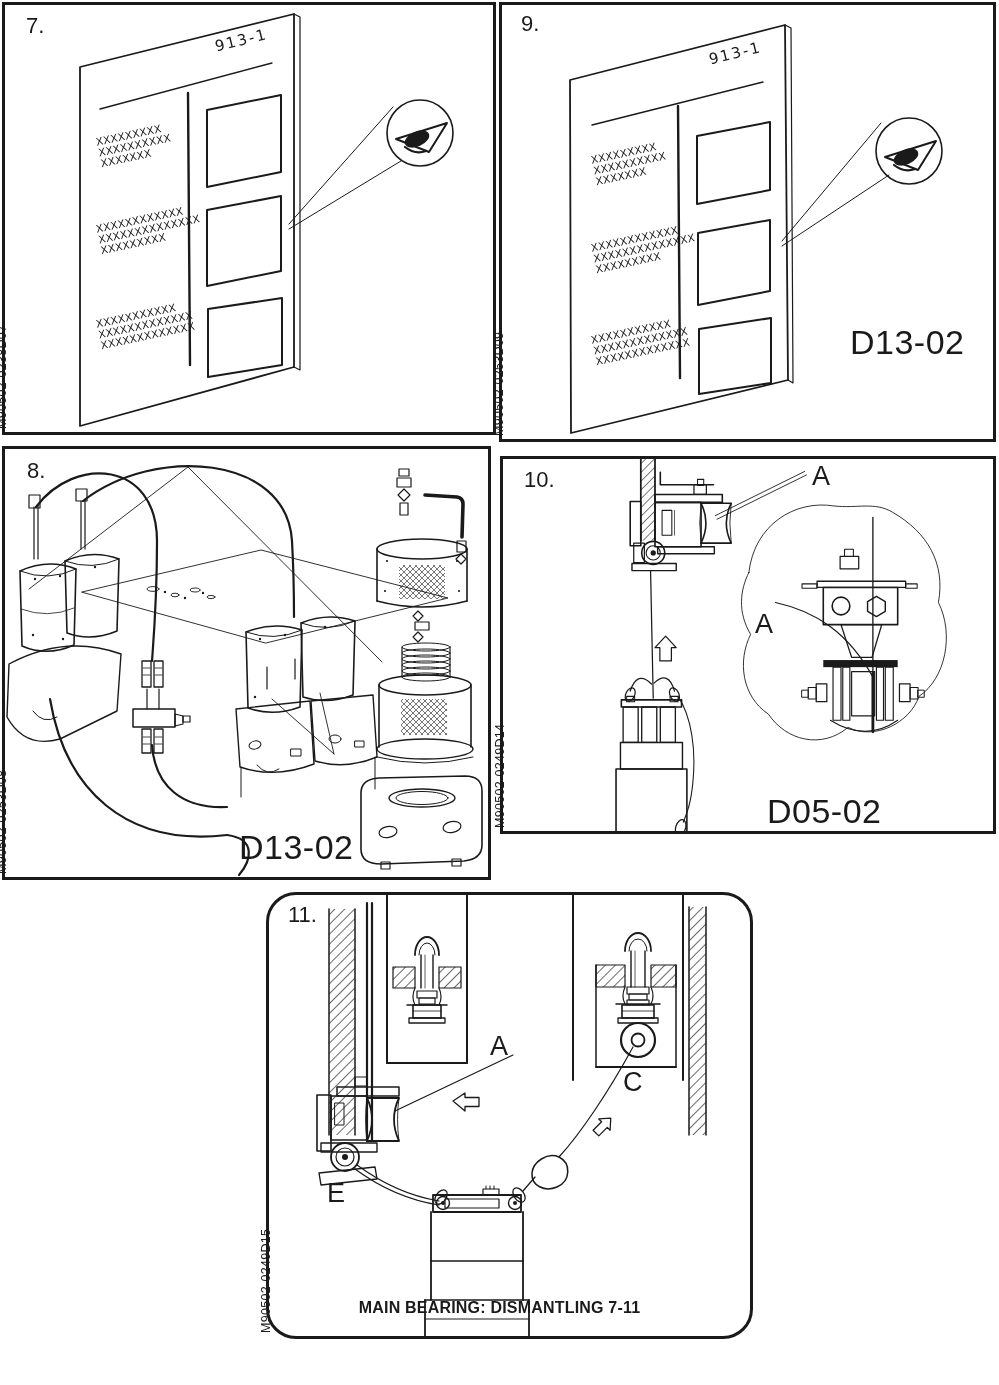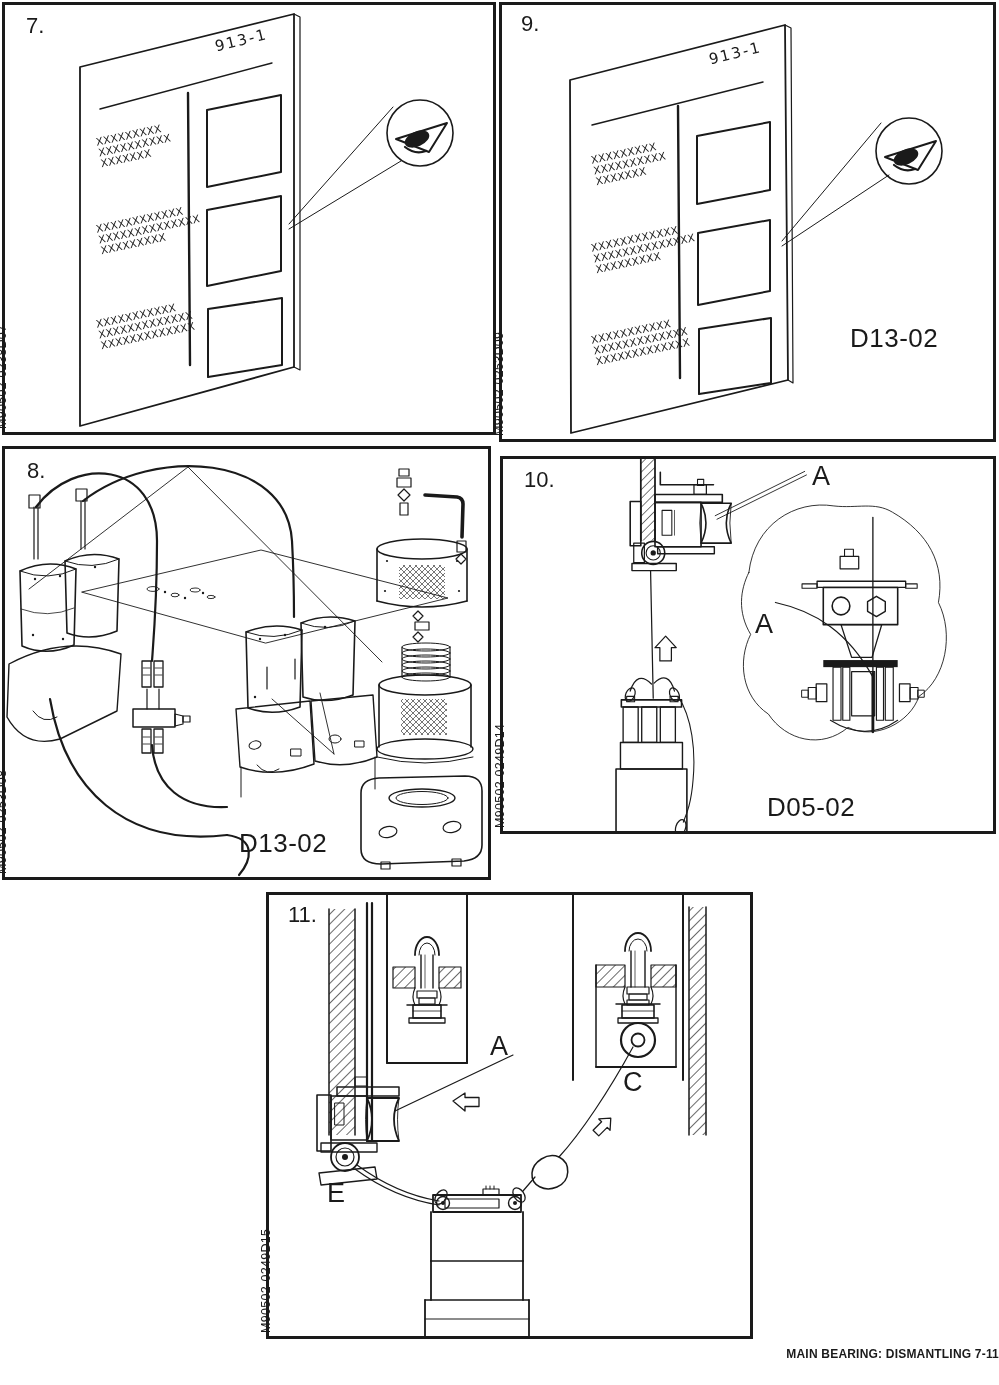--- a/index.html
+++ b/index.html
@@ -5,30 +5,30 @@
   html,body{margin:0;padding:0;background:#fff;}
   .page{position:relative;width:999px;height:1385px;background:#fff;overflow:hidden;
         font-family:"Liberation Sans",sans-serif;color:#1a1a1a;}
   .panel{position:absolute;border:3px solid #1a1a1a;background:#fff;box-sizing:border-box;}
   .art{position:absolute;left:0;top:0;width:100%;height:100%;}
   svg path,svg rect,svg circle,svg ellipse,svg line,svg polygon{
     stroke:#1a1a1a;fill:none;stroke-linecap:round;stroke-linejoin:round;}
   .pnum{position:absolute;font-size:22px;}
   .vcode{position:absolute;left:4px;bottom:3px;transform-origin:0 100%;
          transform:rotate(-90deg);font-size:12.5px;letter-spacing:.3px;white-space:nowrap;}
-  .figref{position:absolute;font-size:26px;letter-spacing:.5px;}
+  .figref{position:absolute;font-size:34px;letter-spacing:.5px;}
   .cletter{position:absolute;font-size:27px;}
   .xblock{position:absolute;font-family:"DejaVu Sans",sans-serif;font-size:10.5px;
           line-height:11px;letter-spacing:.2px;transform:rotate(-12deg);
           transform-origin:0 0;white-space:nowrap;}
   .xblock span{display:block;}
   .plateno{position:absolute;font-family:"DejaVu Sans",sans-serif;font-size:15px;
            letter-spacing:2px;transform:rotate(-14deg);transform-origin:0 0;}
-  .caption{position:absolute;left:0;top:1347px;width:100%;text-align:right;
-           font-size:12px;font-weight:bold;letter-spacing:.2px;}
+  .caption{position:absolute;left:0;top:1299px;width:100%;text-align:center;
+           font-size:16px;font-weight:bold;letter-spacing:.2px;}
 </style>
 </head>
 <body>
 
 <div class="page">
 
   <div class="panel" style="left:2px;top:2px;width:494px;height:433px;">
     <svg class="art" viewBox="0 0 488 427">
       <g stroke-width="1.8">
         <path d="M75,62 L289,9 L289,362 L75,421 Z"></path>
@@ -315,21 +315,21 @@
         <path d="M276,162 C322,172 358,196 386,246" stroke-width="1.4"></path>
       </g>
     </svg>
     <span class="pnum" style="left:21px;top:8px;">10.</span>
     <span class="cletter" style="left:309px;top:2px;">A</span>
     <span class="cletter" style="left:252px;top:150px;">A</span>
     <span class="figref" style="left:264px;top:333px;">D05-02</span>
     <span class="vcode">M90502-0249D14</span>
   </div>
 
-  <div class="panel" style="left:266px;top:892px;width:487px;height:447px;">
+  <div class="panel" style="left:266px;top:892px;width:487px;height:447px;border-radius:30px;">
     <svg class="art" viewBox="0 0 481 441">
       <defs>
         <pattern id="h11" patternUnits="userSpaceOnUse" width="7" height="7" patternTransform="rotate(45)">
           <line x1="0" y1="0" x2="0" y2="7" stroke="#1a1a1a" stroke-width="1.3"></line>
         </pattern>
       </defs>
       <g>
         <rect x="60" y="14" width="26" height="226" style="fill:url(#h11);stroke:none"></rect>
         <path d="M60,14 L60,240 M86,14 L86,240" stroke-width="1.5"></path>
         <path d="M98,8 L98,246 M103,8 L103,246" stroke-width="2.2"></path>

